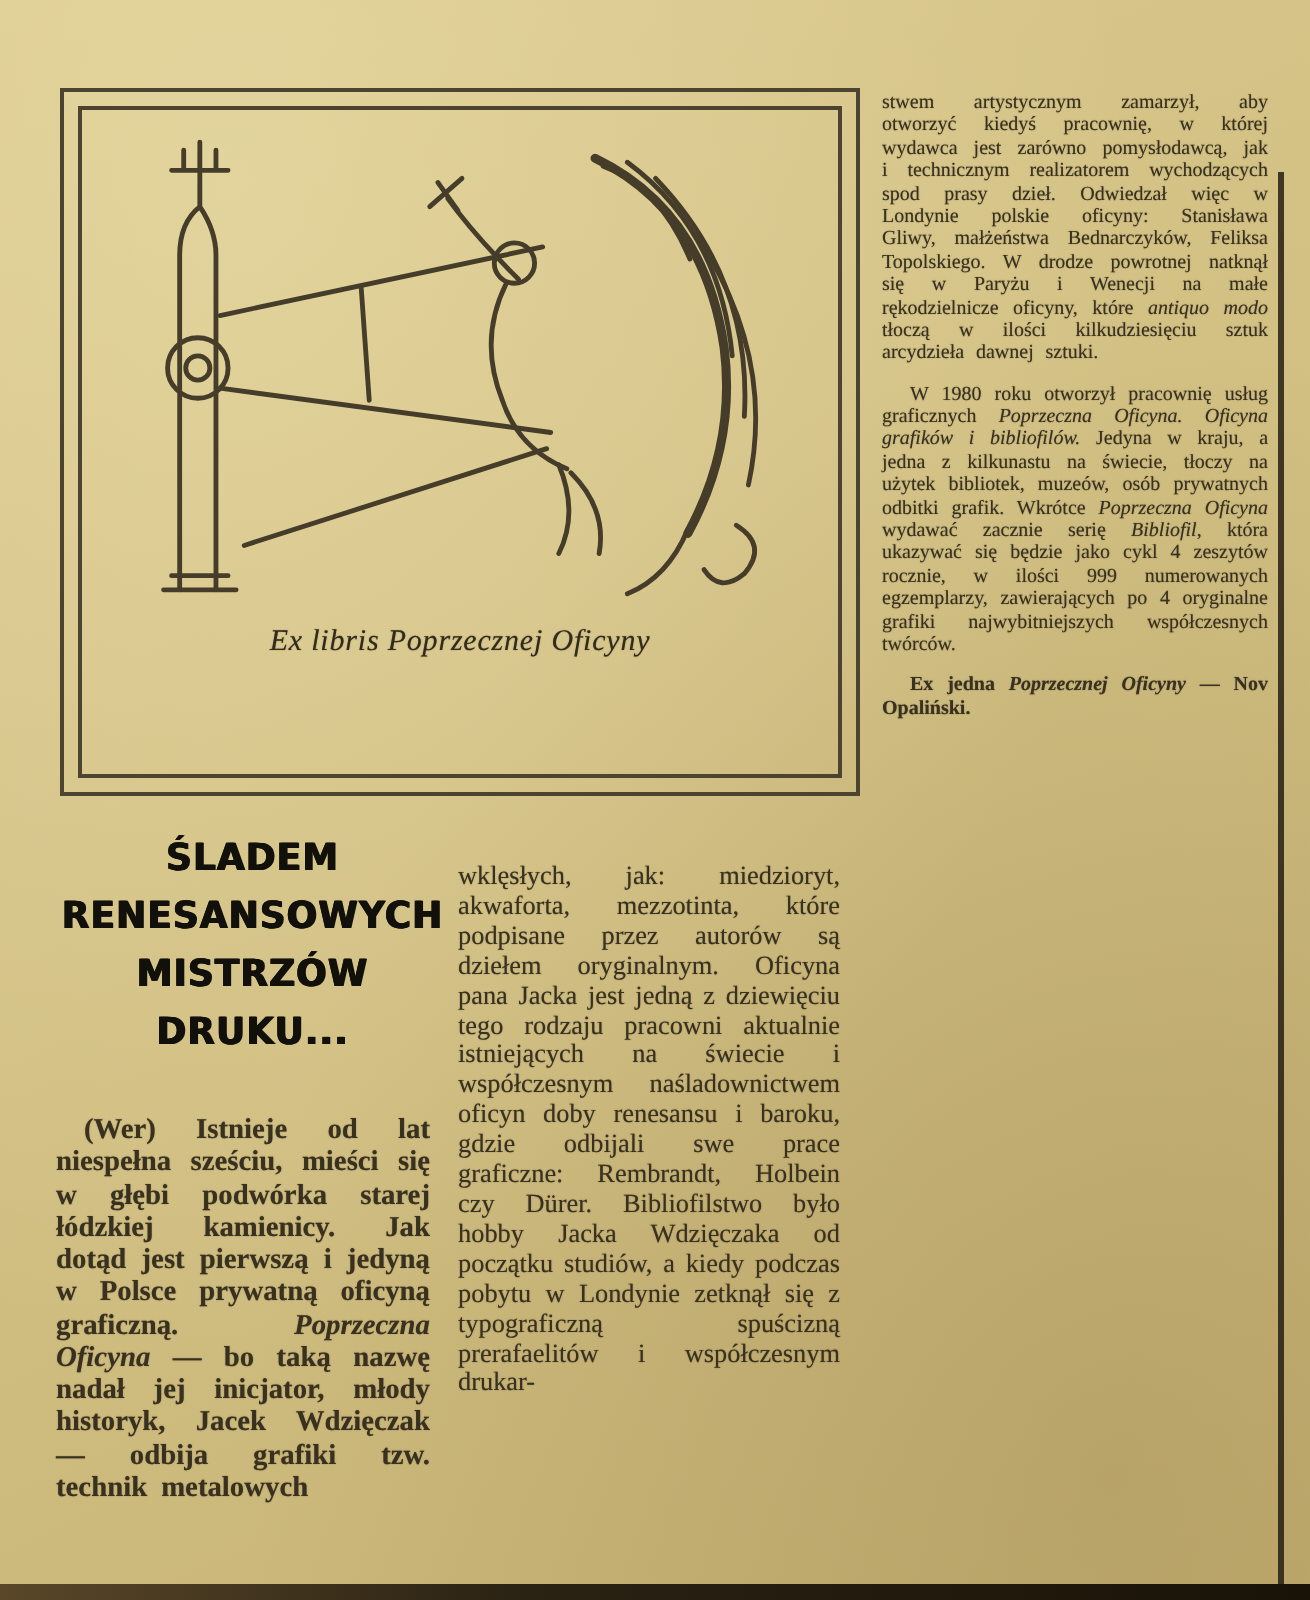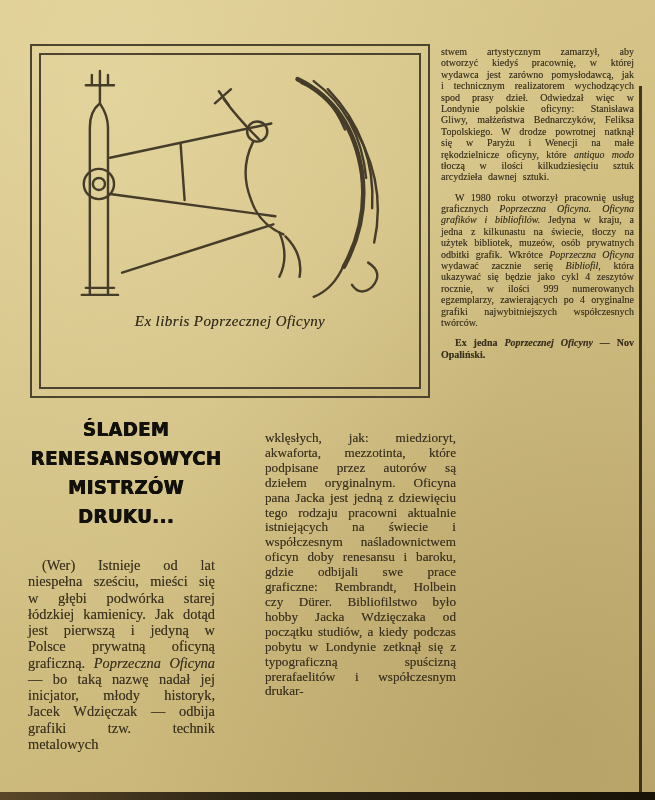--- a/index.html
+++ b/index.html
@@ -38,22 +38,22 @@
     text-shadow:.7px 0 0 #12100a, 0 .4px 0 #12100a;
     transform:scaleY(1.04);transform-origin:left top;white-space:nowrap;
   }
   
   .col{
     position:absolute;text-align:justify;color:#39311f;
     text-shadow:0 0 .6px rgba(45,38,22,.5);
   }
   .col p{margin:0 0 9px 0;text-indent:14px;}
   .col p.no-indent{text-indent:0;}
-  .col-left{left:28px;top:557px;width:187px;font-size:14.4px;line-height:1.13;word-spacing:3.4px;}
-  .col-mid{left:229px;top:431px;width:191px;font-size:13.2px;line-height:1.13;word-spacing:2px;margin-left:36px;}
+  .col-left{left:28px;top:557px;width:187px;font-size:14.4px;line-height:1.13;word-spacing:3.4px;font-weight:bold;}
+  .col-mid{left:229px;top:431px;width:191px;font-size:13.2px;line-height:1.13;word-spacing:2px;}
   .col-right{left:441px;top:46px;width:193px;font-size:10px;line-height:1.14;word-spacing:3.4px;}
   .em{font-style:italic;}
   .credit{font-weight:bold;}
   
   .edge-rule-right{position:absolute;left:639px;top:86px;width:3px;height:714px;background:#241e12;opacity:.85;}
   .edge-strip-bottom{position:absolute;left:0;bottom:0;width:655px;height:8px;
     background:linear-gradient(90deg,#5a4729,#2a2213 40%,#191307);}
 </style>
 </head>
 <body>

